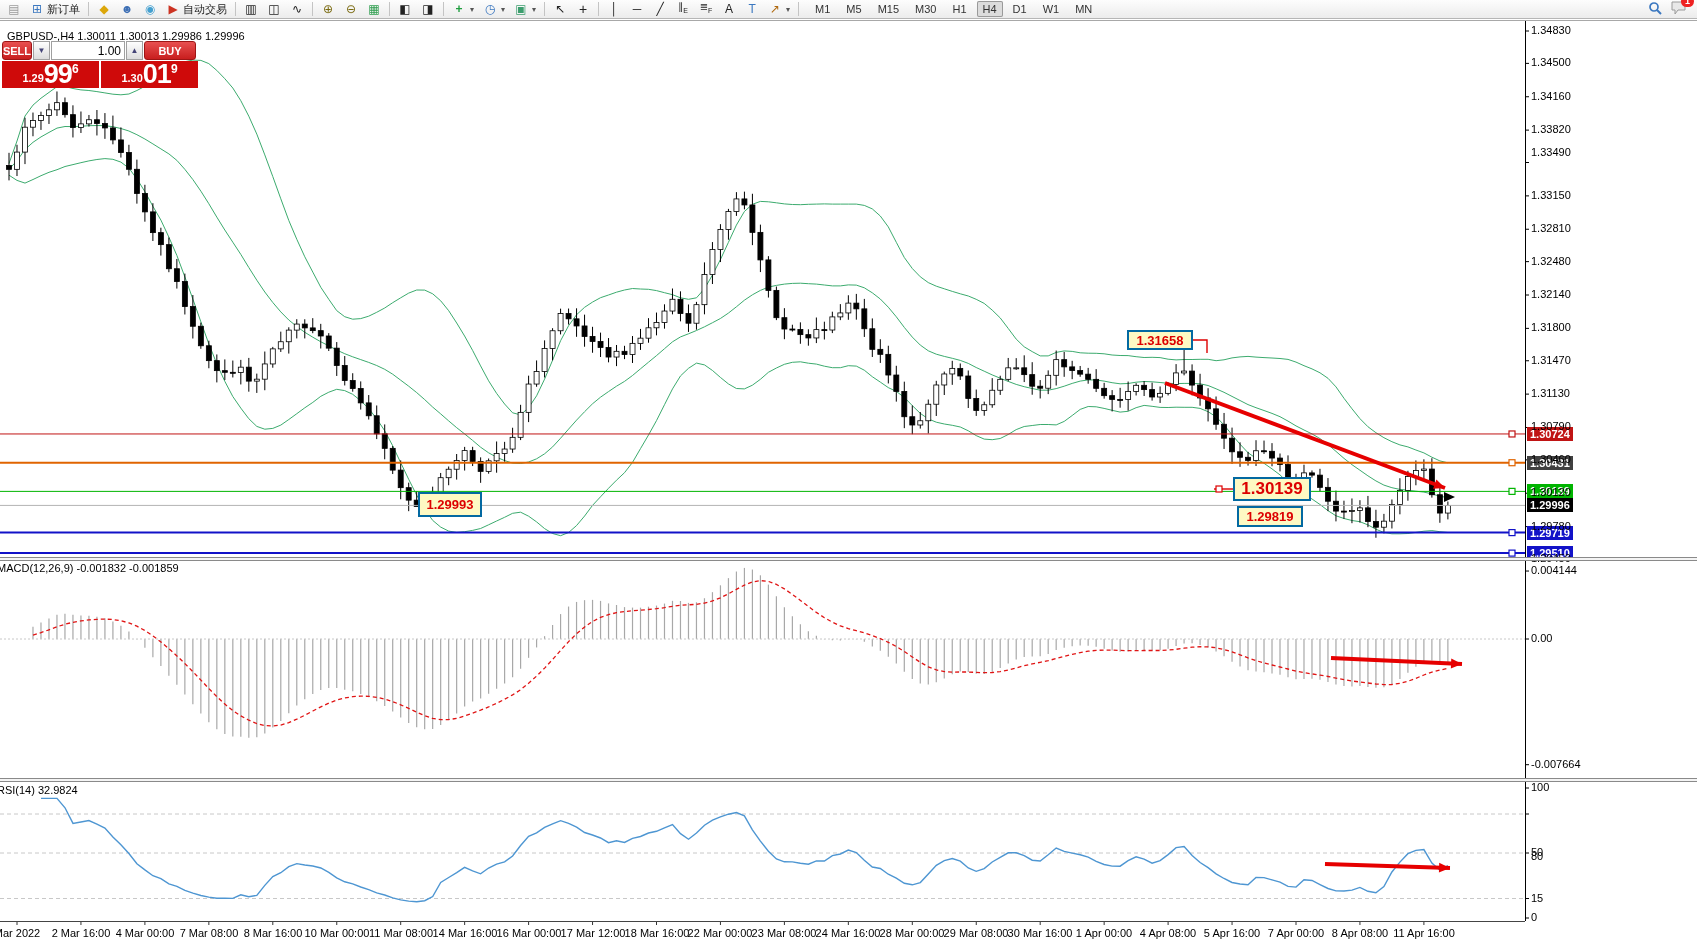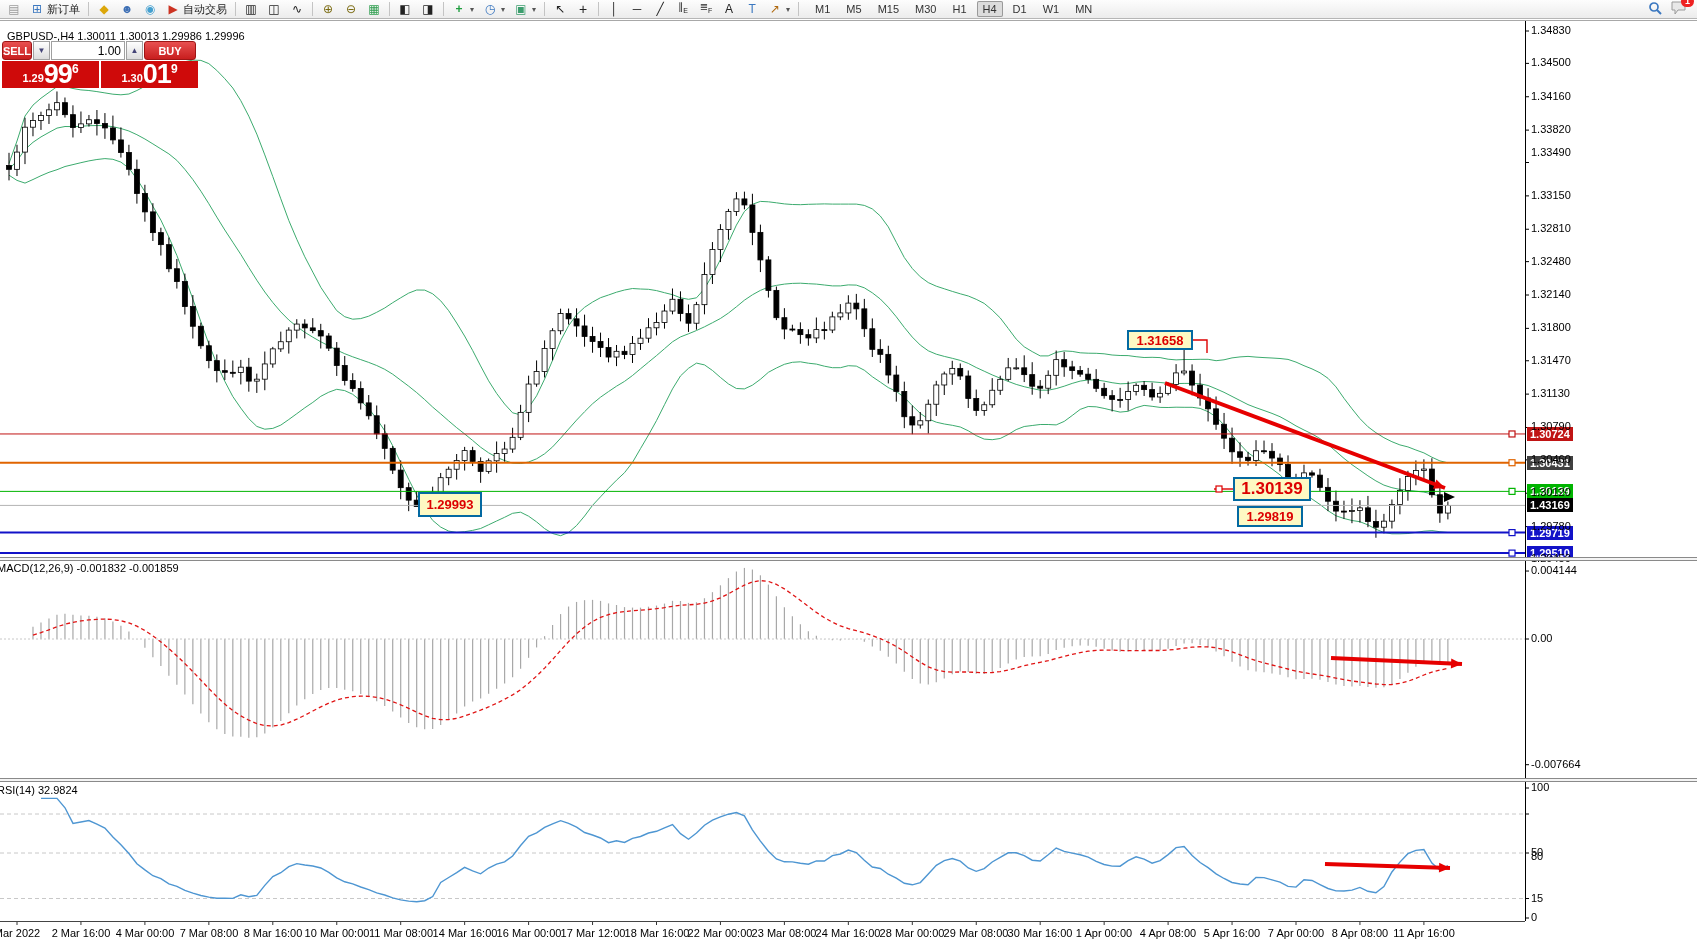--- a/index.html
+++ b/index.html
@@ -794,21 +794,21 @@
         <polygon points="1450,867 1438.8920385233557,871.5401753086622 1439.2050383364058,861.7589311508501" fill="#e60000"></polygon>
         <polygon points="1444,491 1444,501 1455,496" fill="#000"></polygon>
         <polyline stroke="#dd0000" stroke-width="1.4" points="1193.0,339.0 1207.0,339.0 1207.0,352.0" fill="none"></polyline>
         <polyline stroke="#dd0000" stroke-width="1.4" points="1214.0,488.0 1233.0,488.0" fill="none"></polyline>
         <rect x="1216" y="485" width="6" height="6" fill="#fff" stroke="#dd0000" stroke-width="1.2"></rect>
       </svg>
     <div id="overlays" style="position:absolute;left:0;top:-20px;width:1697px;height:941px;pointer-events:none;">
         <div style="left:1527px;top:426px;background:#c01414" class="tag">1.30724</div>
         <div style="left:1527px;top:455px;background:#404040" class="tag">1.30431</div>
         <div style="left:1527px;top:483px;background:#00b400" class="tag">1.30139</div>
-        <div style="left:1527px;top:497px;background:#000000" class="tag">1.43169</div>
+        <div style="left:1527px;top:497px;background:#000000" class="tag">1.29996</div>
         <div style="left:1527px;top:525px;background:#1212c8" class="tag">1.29719</div>
         <div style="left:1527px;top:545px;background:#1212c8" class="tag">1.29510</div>
         <div style="left:1531px;top:23px" class="ax">1.34830</div>
         <div style="left:1531px;top:55px" class="ax">1.34500</div>
         <div style="left:1531px;top:89px" class="ax">1.34160</div>
         <div style="left:1531px;top:122px" class="ax">1.33820</div>
         <div style="left:1531px;top:145px" class="ax">1.33490</div>
         <div style="left:1531px;top:188px" class="ax">1.33150</div>
         <div style="left:1531px;top:221px" class="ax">1.32810</div>
         <div style="left:1531px;top:254px" class="ax">1.32480</div>

